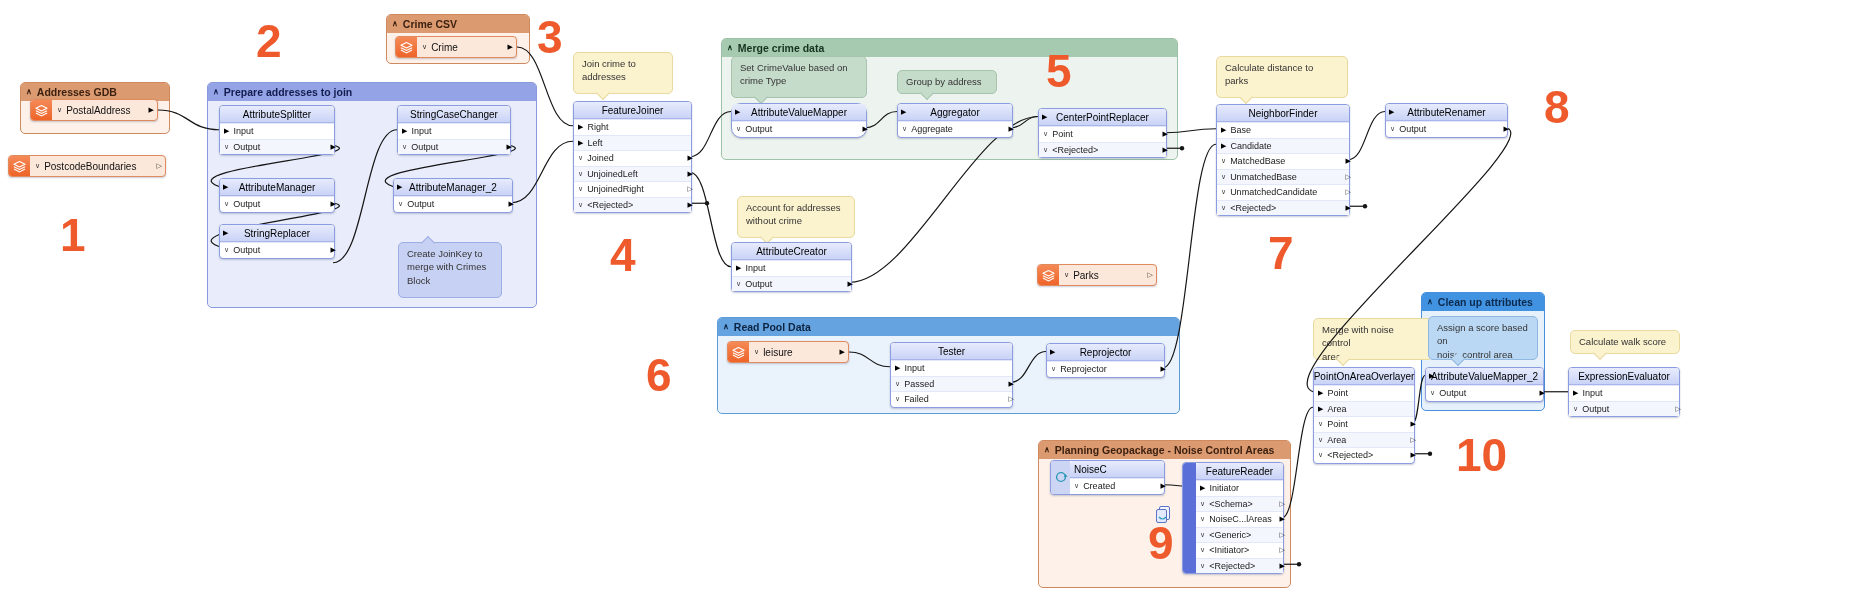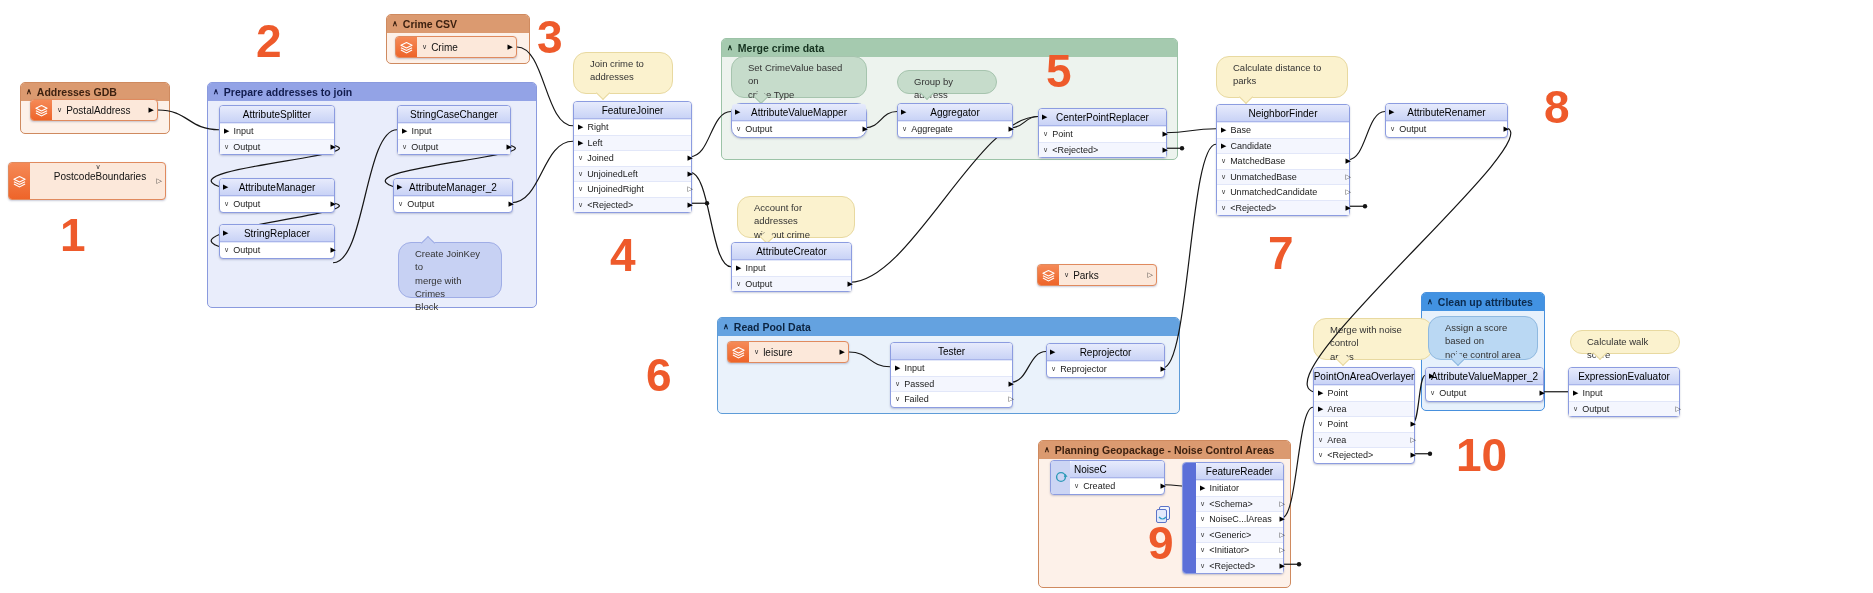--- a/index.html
+++ b/index.html
@@ -16,21 +16,21 @@
   .theme-purple{background:#e9edfb;border:1px solid #8a9ade;}
   .theme-purple .bm-header{background:#93a3e6;color:#121c4e;}
   .theme-green{background:#edf3ee;border:1px solid #9cc3a7;}
   .theme-green .bm-header{background:#a5caaf;color:#15321f;}
   .theme-blue{background:#eaf2fb;border:1px solid #5e9cd8;}
   .theme-blue .bm-header{background:#64a2e0;color:#0c2441;}
   .theme-brightblue{background:#e7f1fc;border:1px solid #4890dd;}
   .theme-brightblue .bm-header{background:#4292e2;color:#0b2a4d;}
 
   
-  .note{position:absolute;z-index:2;border-radius:13px;box-sizing:border-box;padding:4px 16px;
+  .note{position:absolute;z-index:2;border-radius:5px;box-sizing:border-box;padding:4px 8px;
         border:1px solid var(--nb);background:var(--nbg);}
   .note-text{font-size:9.5px;line-height:1.4;color:#333;white-space:pre-line;display:block;}
   .note-tail{position:absolute;width:9px;height:9px;background:var(--nbg);left:24px;}
   .tail-bottom .note-tail{bottom:-5px;transform:rotate(45deg);
         border-right:1px solid var(--nb);border-bottom:1px solid var(--nb);}
   .tail-top .note-tail{top:-5px;transform:rotate(45deg);
         border-left:1px solid var(--nb);border-top:1px solid var(--nb);}
   .ntheme-yellow{--nbg:#fbf2ce;--nb:#e8d9a0;}
   .ntheme-green{--nbg:#c6dccb;--nb:#a6c4ae;}
   .ntheme-lightblue{--nbg:#bad8f3;--nb:#8fb9e0;}
@@ -171,21 +171,21 @@
         <svg width="13" height="13" viewBox="0 0 14 14">
           <path d="M1 4.6 L7 1.6 L13 4.6 L7 7.6 Z" fill="none" stroke="#fff" stroke-width="1.2" stroke-linejoin="round"></path>
           <path d="M1 7.2 L7 10.2 L13 7.2" fill="none" stroke="#fff" stroke-width="1.2"></path>
           <path d="M1 9.8 L7 12.8 L13 9.8" fill="none" stroke="#fff" stroke-width="1.2"></path>
         </svg>
       </div>
       <div class="rd-chev">∨</div>
       <div class="rd-label">PostalAddress</div>
       <div class="rd-arrow">▶</div>
     </div>
-    <div class="node kind-reader" style="left: 8px; top: 162px; width: 158px; height: 38px; flex-direction: column;">
+    <div class="node kind-reader" style="left: 8px; top: 155px; width: 158px; height: 22px;">
       <div class="rd-icon">
         <svg width="13" height="13" viewBox="0 0 14 14">
           <path d="M1 4.6 L7 1.6 L13 4.6 L7 7.6 Z" fill="none" stroke="#fff" stroke-width="1.2" stroke-linejoin="round"></path>
           <path d="M1 7.2 L7 10.2 L13 7.2" fill="none" stroke="#fff" stroke-width="1.2"></path>
           <path d="M1 9.8 L7 12.8 L13 9.8" fill="none" stroke="#fff" stroke-width="1.2"></path>
         </svg>
       </div>
       <div class="rd-chev">∨</div>
       <div class="rd-label">PostcodeBoundaries</div>
       <div class="rd-arrow hollow">▷</div>

